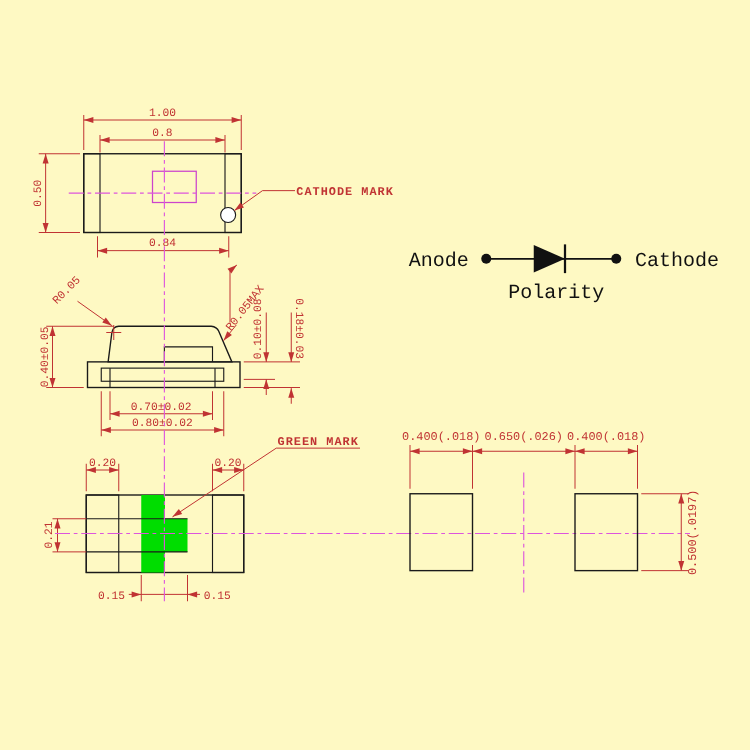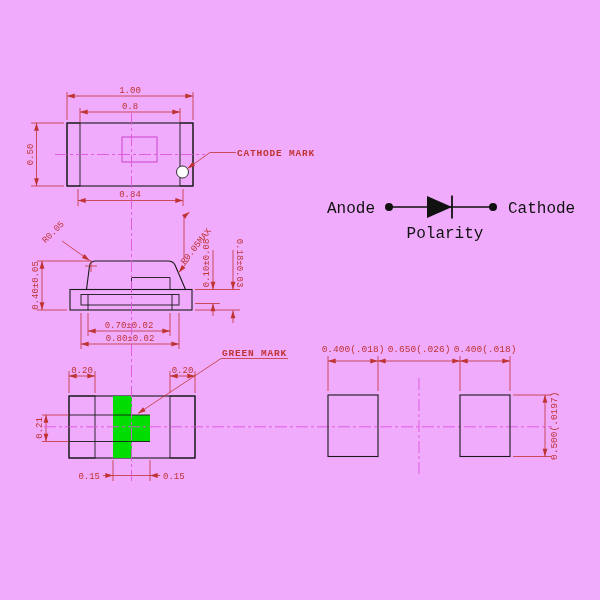--- a/index.html
+++ b/index.html
@@ -1,16 +1,16 @@
 <!DOCTYPE html>
 <html><head>
 <meta charset="utf-8">
 <style>
   html,body{margin:0;padding:0;background:#ffffff;}
-  .stage{width:600px;height:600px;position:relative;background:#f0abfc;overflow:hidden;}
+  .stage{width:600px;height:600px;position:relative;background:#fef9c3;overflow:hidden;}
   svg{display:block;}
   text{font-family:"Liberation Mono","DejaVu Sans Mono",monospace;}
   .dimtxt{font-size:9px;fill:#c03333;}
   .padtxt{font-size:9.5px;fill:#c03333;}
   .labeltxt{font-size:9.5px;font-weight:bold;fill:#c03333;letter-spacing:0.8px;}
   .poltxt{font-size:16px;fill:#111111;}
   .blk{stroke:#1a1a1a;fill:none;stroke-width:1.1;}
   .blkthin{stroke:#1a1a1a;fill:none;stroke-width:0.9;}
   .red{stroke:#c03333;fill:none;stroke-width:0.8;}
   .mag{stroke:#dd55dd;fill:none;stroke-width:0.9;stroke-dasharray:12 3 3 3;}

